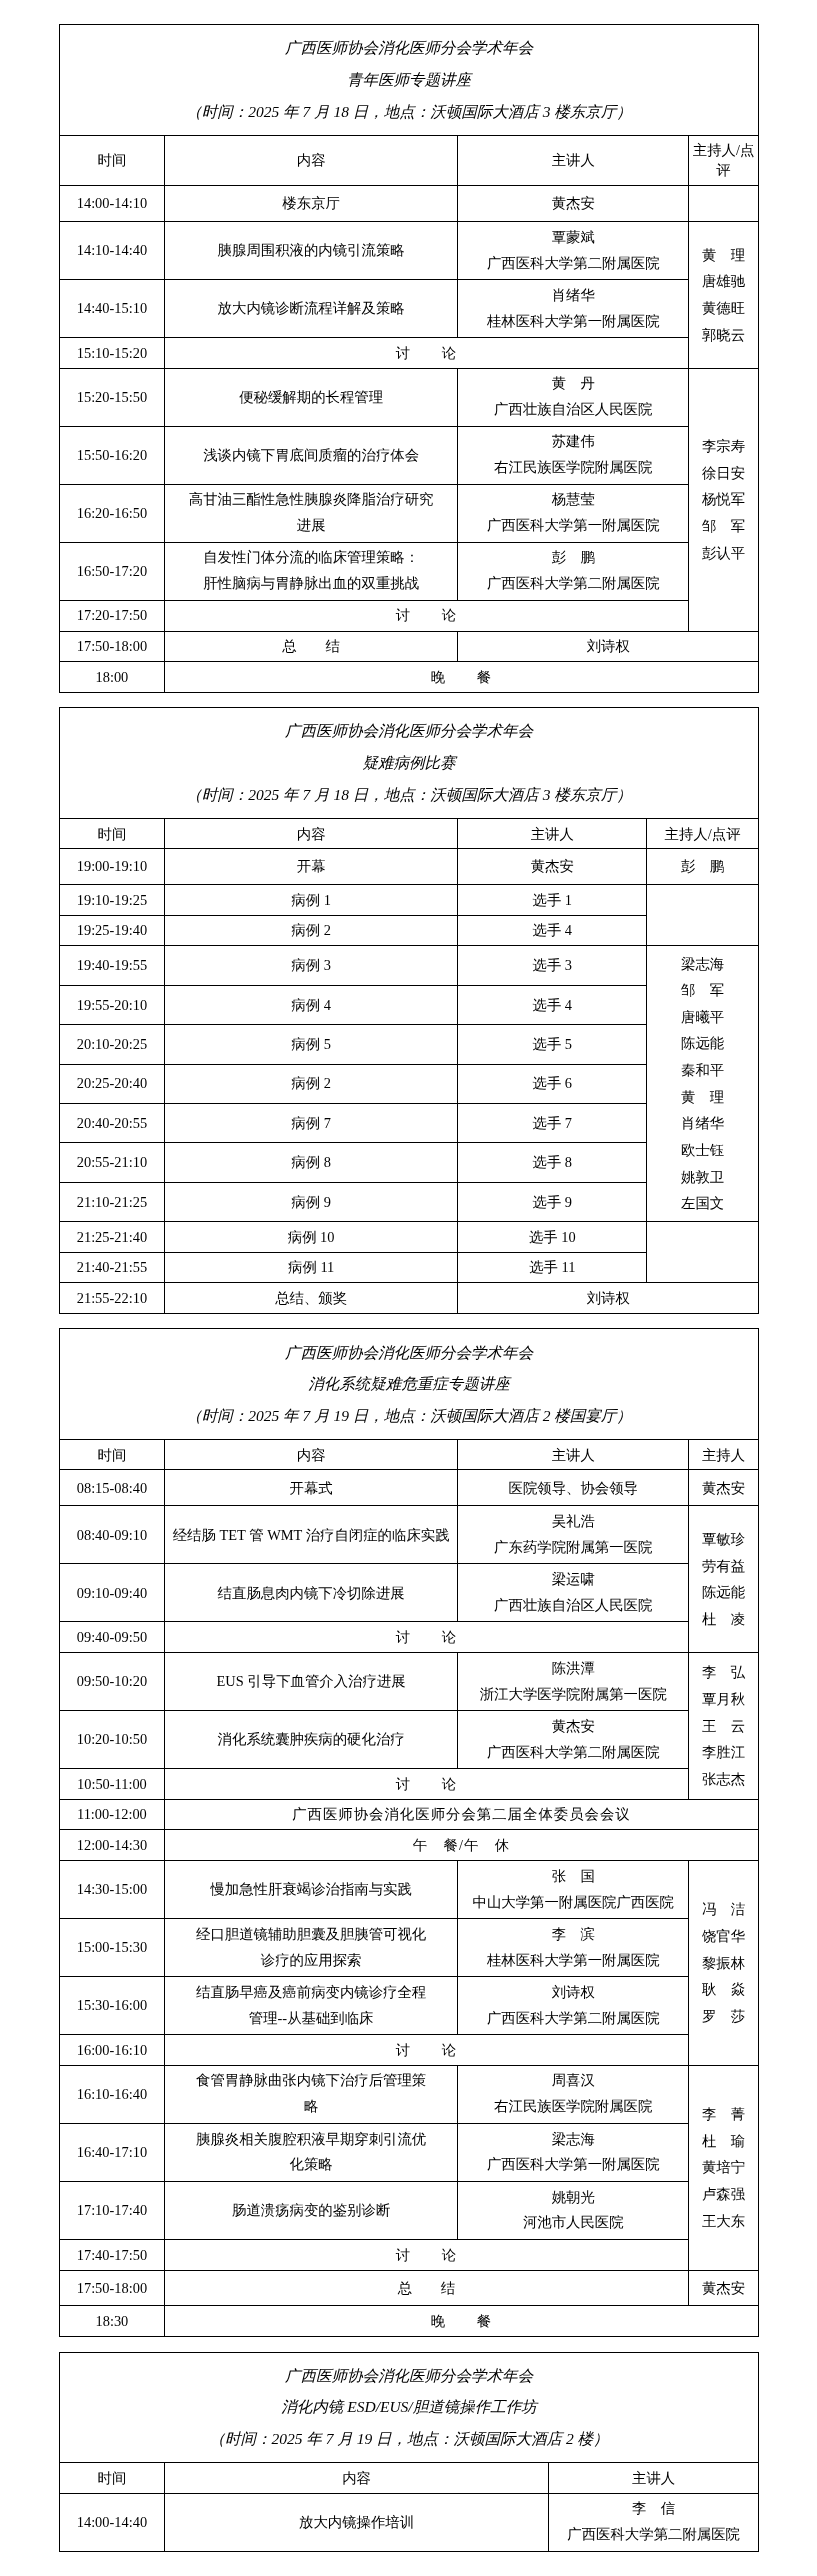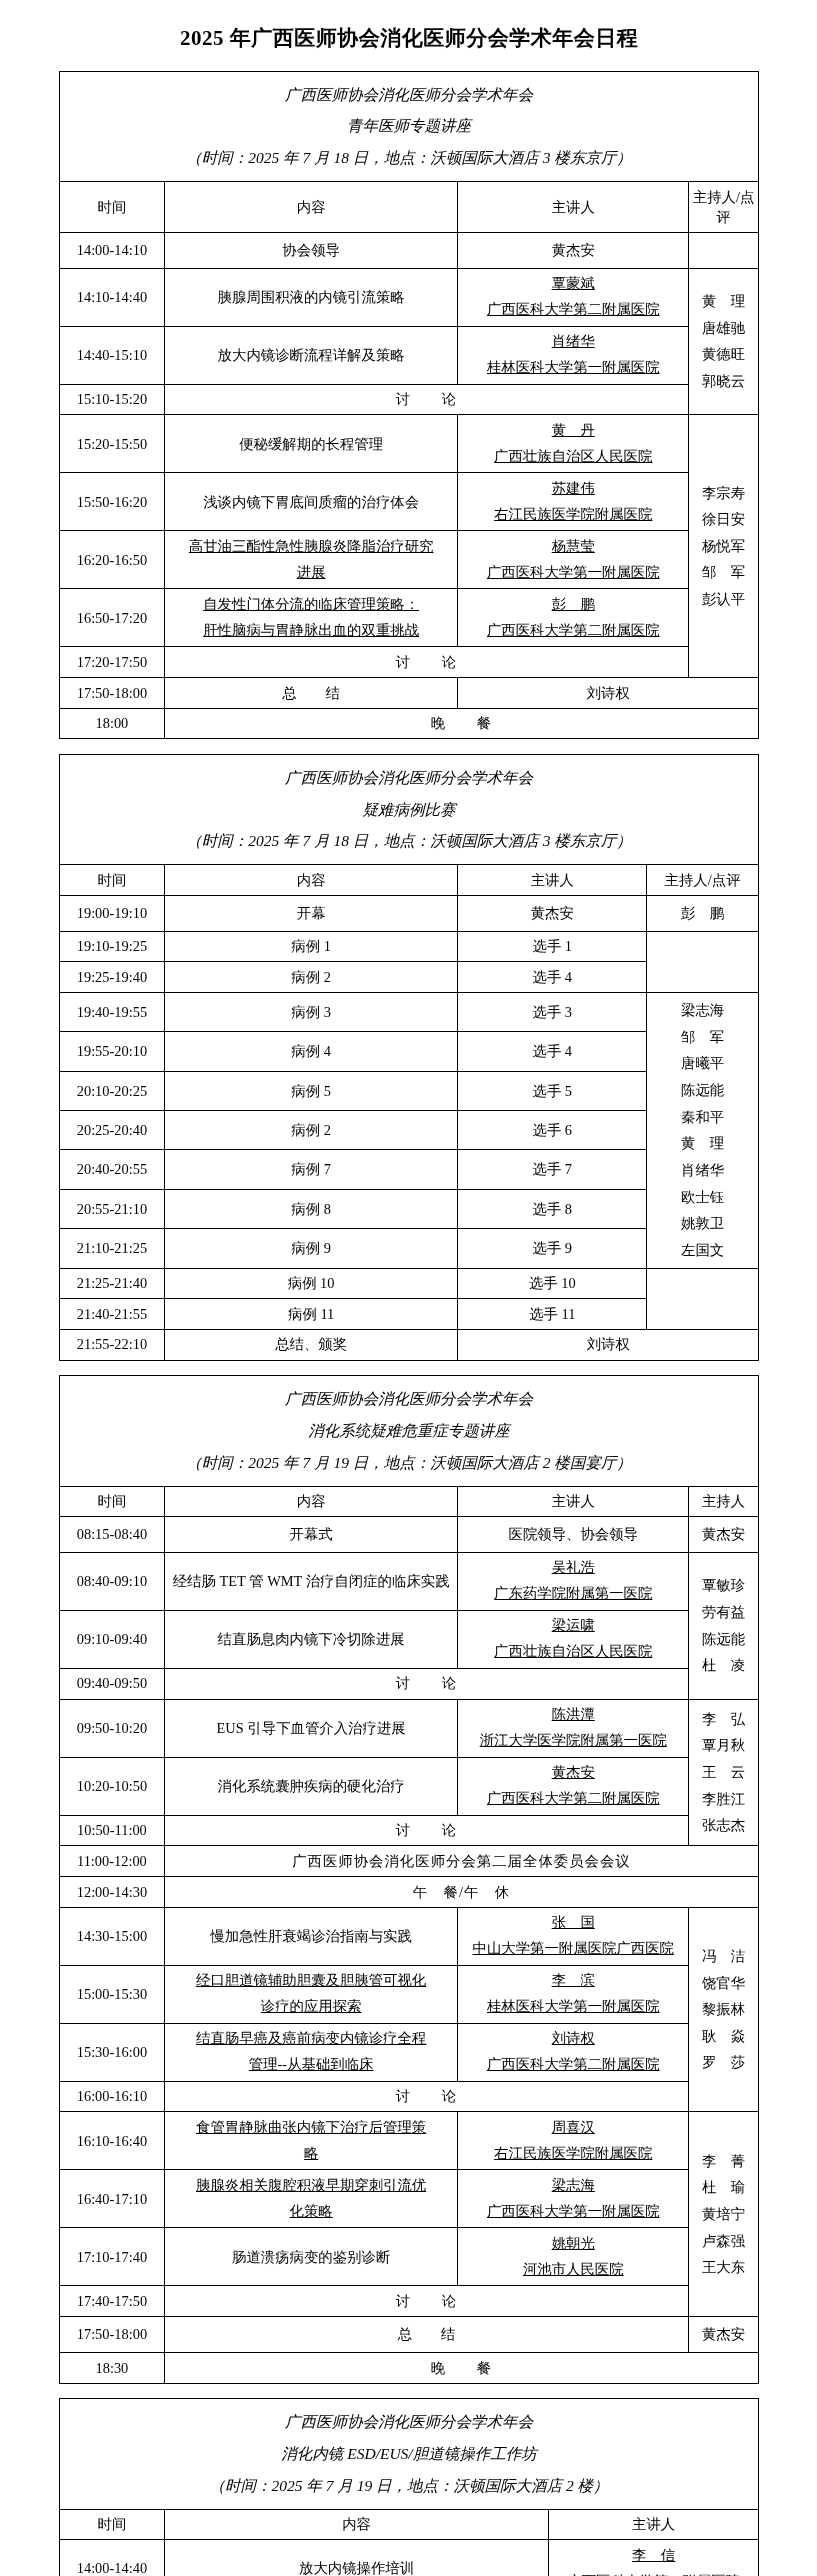--- a/index.html
+++ b/index.html
@@ -5,28 +5,27 @@
   html,body{margin:0;padding:0;background:#ffffff;}
   body{width:818px;font-family:"Liberation Serif","DejaVu Serif",serif;color:#000;}
   .page{width:700px;margin:0 auto;padding:24px 0 67px;}
   h1{font-size:21px;font-weight:bold;text-align:center;margin:0 0 18.5px;letter-spacing:0.5px;}
   table{width:100%;border-collapse:collapse;table-layout:fixed;margin:0 0 14.4px;border:1.5px solid #000;}
   th,td{border:1px solid #000;text-align:center;vertical-align:middle;font-size:14.4px;line-height:1.7;padding:2.6px 3.1px;font-weight:normal;}
   th{line-height:1.4;padding:4.6px 1px;}
   td.sec-head{font-size:15.5px;line-height:2.05;padding:7.2px 4.1px;font-style:italic;}
   td.time{white-space:nowrap;}
   td.moderator{line-height:1.85;padding:4.1px 1px;text-align:center;}
-  td.speaker div,td.content div{line-height:1.8;text-decoration:underline;}
+  td.speaker div,td.content div{line-height:1.8;}
   td.span{letter-spacing:1px;margin-top:40px;}
 </style>
 </head>
 <body>
 
 <div class="page">
-  <h1>2025 年广西医师协会消化医师分会学术年会日程</h1>
   <div id="sections">
       <table>
         <colgroup>
           <col style="width: 15%;">
           <col style="width: 42%;">
           <col style="width: 33%;">
           <col style="width: 10%;">
         </colgroup>
         <tbody>
           <tr>
@@ -37,21 +36,21 @@
             </td>
           </tr>
           <tr>
             <th>时间</th>
             <th>内容</th>
             <th>主讲人</th>
             <th>主持人/点评</th>
           </tr>
           <tr>
             <td class="time">14:00-14:10</td>
-            <td class="content">协会领导</td>
+            <td class="content">楼东京厅</td>
             <td class="speaker">黄杰安</td>
             <td class="moderator">&nbsp;</td>
           </tr>
           <tr>
             <td class="time">14:10-14:40</td>
             <td class="content">胰腺周围积液的内镜引流策略</td>
             <td class="speaker">
               <div>覃蒙斌</div>
               <div>广西医科大学第二附属医院</div>
             </td>

